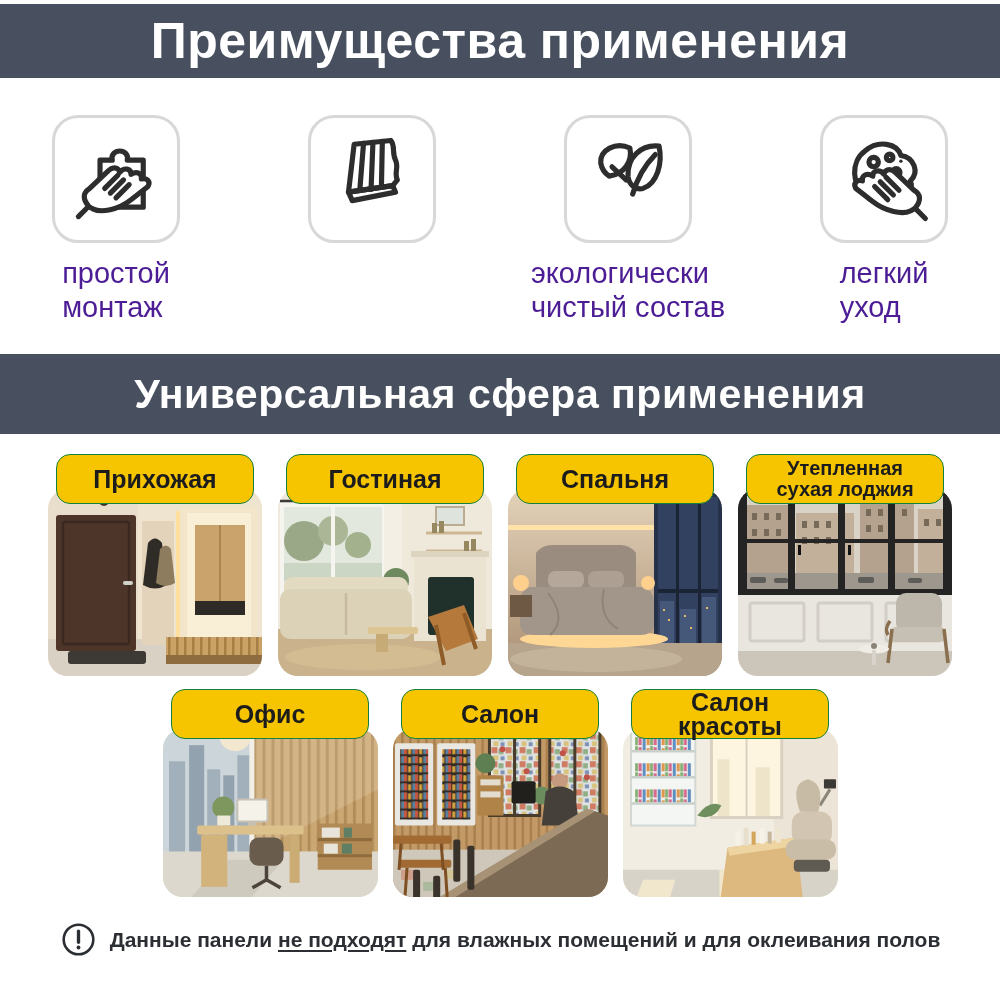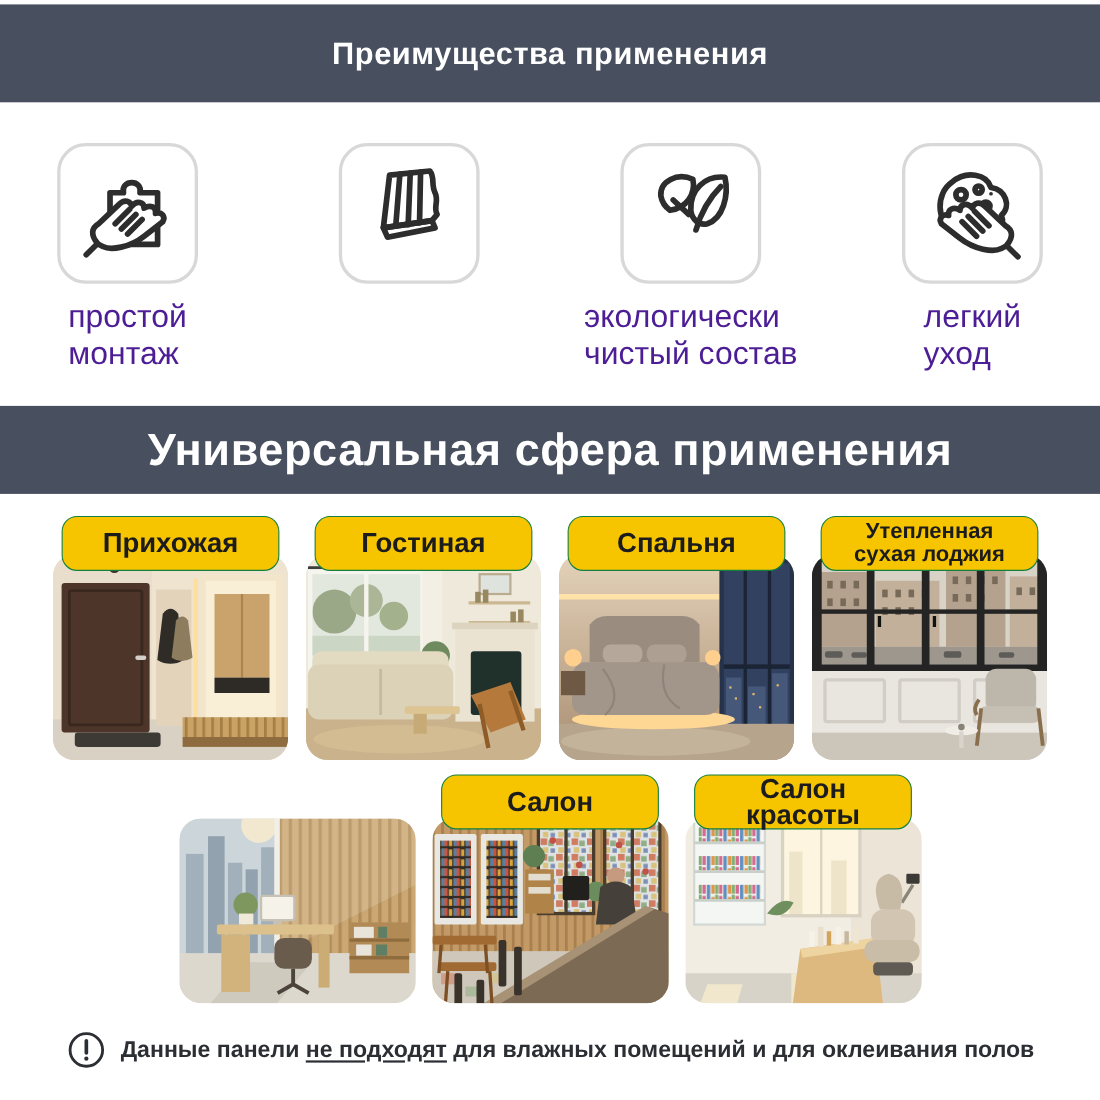--- a/index.html
+++ b/index.html
@@ -2,21 +2,21 @@
 <html><head>
 <meta charset="utf-8">
 <style>
   * { box-sizing: border-box; }
   html,body { margin:0; padding:0; background:#fff; }
   body { width:1000px; height:1000px; font-family:"Liberation Sans", sans-serif; }
   .poster { position:relative; width:1000px; height:1000px; background:#fff; overflow:hidden; }
 
   .band { background:#48505F; color:#fff; display:flex; align-items:center; justify-content:center;
           font-weight:700; text-align:center; }
-  .band1 { margin-top:4px; height:89px; font-size:28px; letter-spacing:.5px; }
+  .band1 { margin-top:4px; height:74px; font-size:50px; letter-spacing:.5px; }
   .band2 { margin-top:30px; height:80px; font-size:41px; letter-spacing:.5px; }
 
   .adv-row { margin-top:37px; display:flex; justify-content:center; gap:36px; }
   .adv-item { width:220px; display:flex; flex-direction:column; align-items:center; }
   .adv-box { width:128px; height:128px; background:#fff; border:3px solid #d8d8d8; border-radius:26px;
              display:flex; align-items:center; justify-content:center; }
   .adv-box svg { width:94px; height:94px; }
   .adv-label { margin-top:13px; font-size:29px; line-height:34px; color:#4c1d95; text-align:left;
                white-space:pre-line; }
 
@@ -327,20 +327,21 @@
           <rect x="134" y="161" width="4" height="15" fill="#d8d4cb"></rect>
           <circle cx="136" cy="157" r="3" fill="#8a8377"></circle>
         </svg>
       </div>
     </div>
   </div>
 
   <div class="rooms-row rooms-row2">
 
     <div class="room-card">
+      <div class="room-label">Офис</div>
       <div class="room-photo">
         <svg viewBox="0 0 214 187" preserveAspectRatio="xMidYMid slice">
           <defs>
               <pattern id="p-oslat" width="9" height="10" patternUnits="userSpaceOnUse">
                 <rect width="9" height="10" fill="#cba873"></rect>
                 <rect width="3" height="10" fill="#b18c58"></rect>
               </pattern>
             </defs>
           <rect width="214" height="187" fill="#e7e1d4"></rect>
           <rect width="88" height="132" fill="#ccd5da"></rect>

